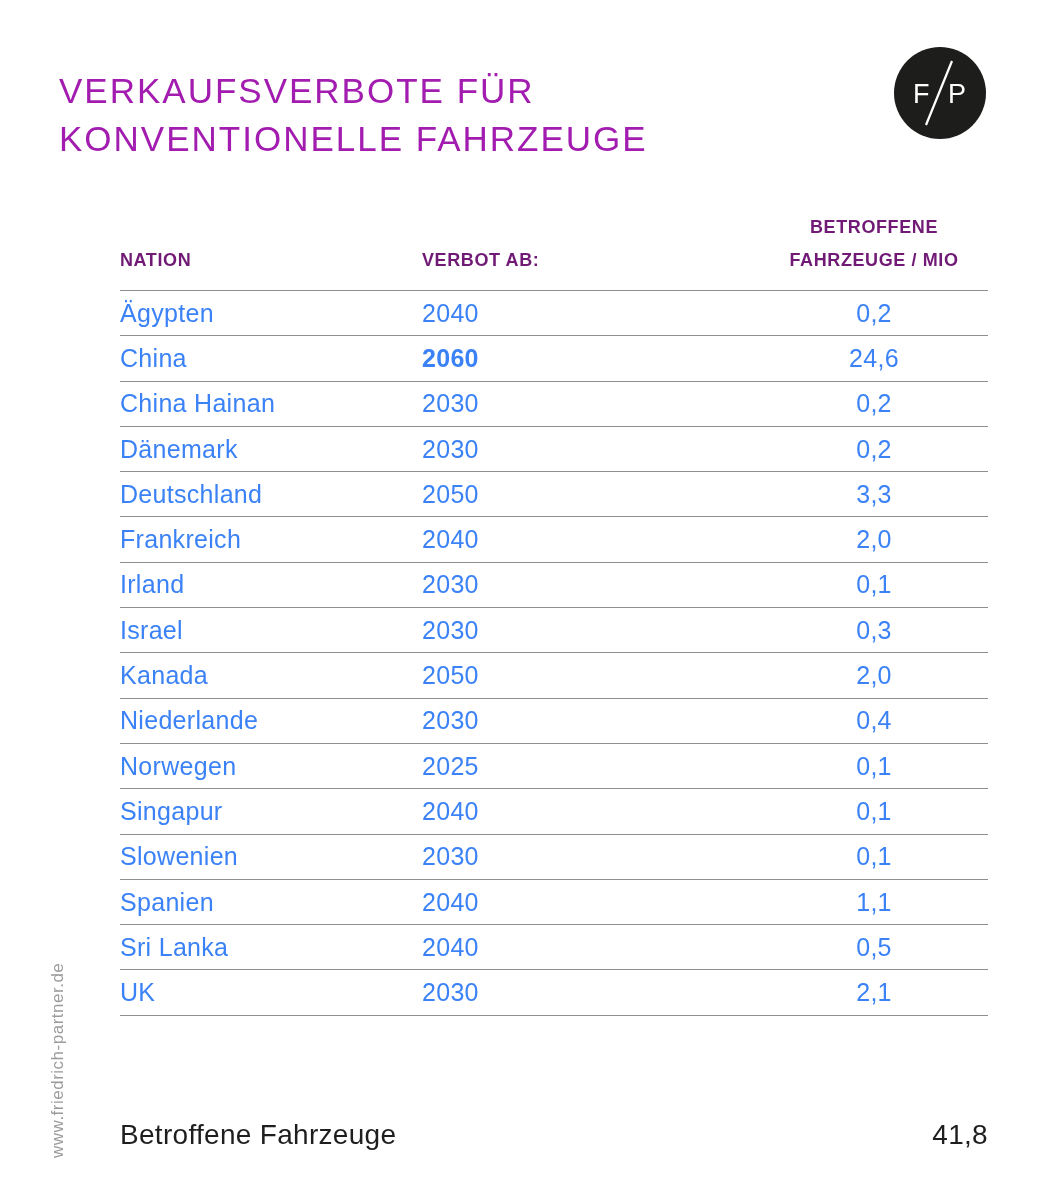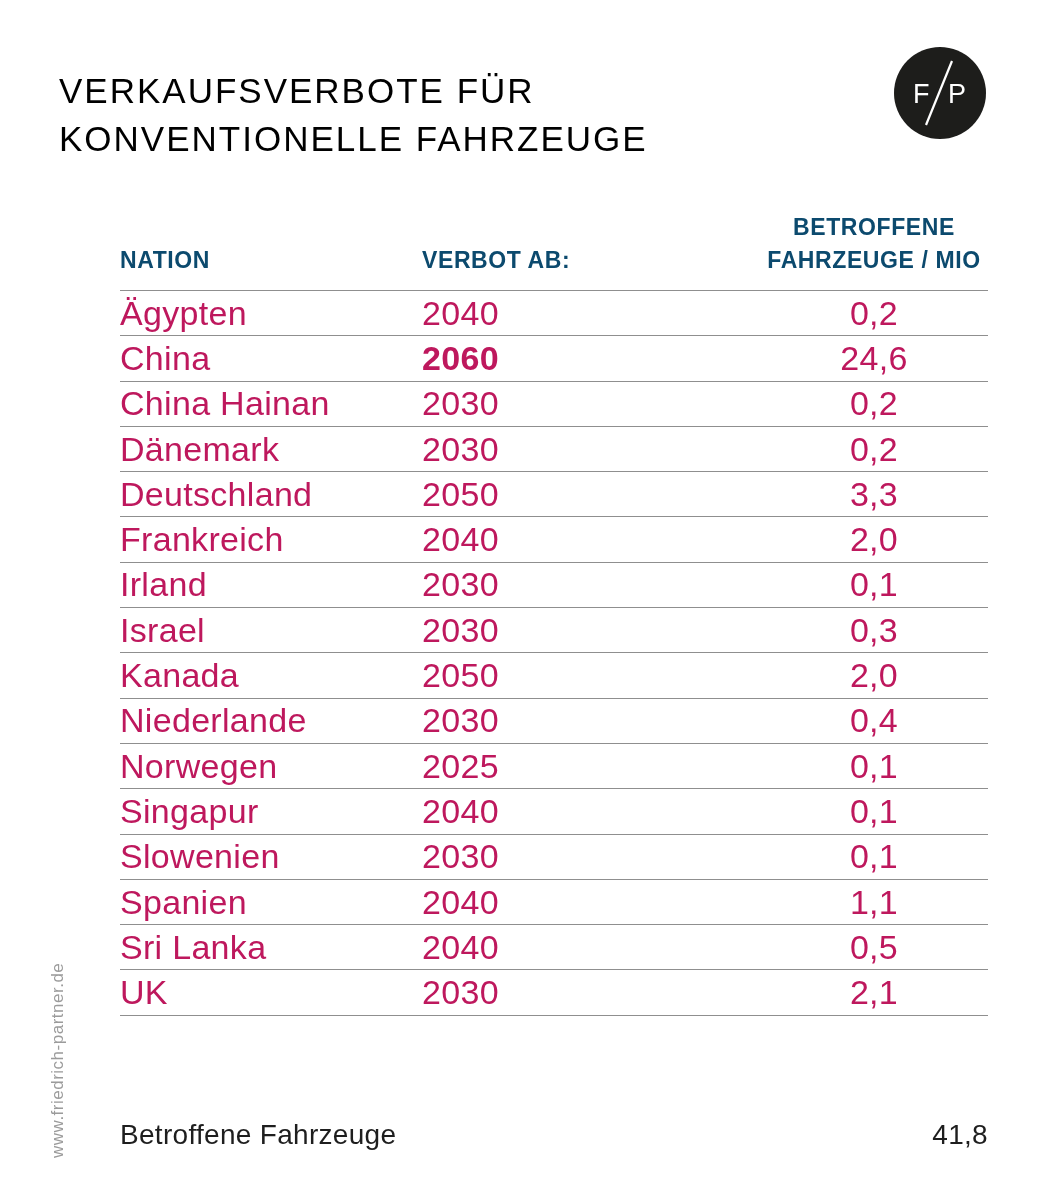--- a/index.html
+++ b/index.html
@@ -4,44 +4,44 @@
 <style>
   html,body{margin:0;padding:0;background:#ffffff;}
   .canvas{
     position:relative;width:1055px;height:1200px;background:#ffffff;
     font-family:"Liberation Sans",sans-serif;color:#1e1e1e;overflow:hidden;
   }
   
   .title{
     position:absolute;left:59px;top:44px;
     font-size:35px;line-height:48px;letter-spacing:2px;
-    font-weight:400;color:#000000;
+    font-weight:400;color:#a21caf;
   }
   
   .logo{position:absolute;left:894px;top:47px;width:92px;height:92px;}
   
   .website{
     position:absolute;left:48px;top:1158px;width:282px;height:24px;
     transform:rotate(-90deg);transform-origin:0 0;
     font-size:17px;letter-spacing:0.5px;color:#9b9b9b;white-space:nowrap;
   }
   
   table.ban{
     position:absolute;left:120px;top:198px;width:868px;
     border-collapse:collapse;table-layout:fixed;
   }
   table.ban th{
     height:79px;vertical-align:bottom;padding:0 0 13px 0;
-    font-size:23px;font-weight:700;letter-spacing:0.6px;color:#0c4a6e;
+    font-size:18px;font-weight:700;letter-spacing:0.6px;color:#701a75;
     border-bottom:1.5px solid #8f8f8f;line-height:33px;
   }
   th.c1,th.c2{text-align:left;}
   th.c3{text-align:center;}
   table.ban td{
-    height:44.3px;padding:0;font-size:34px;color:#be185d;
+    height:44.3px;padding:0;font-size:25px;color:#3b82f6;
     border-bottom:1.5px solid #8f8f8f;letter-spacing:0.3px;
   }
   td.c1,td.c2{text-align:left;}
   td.c3{text-align:center;}
   td.bold{font-weight:700;}
   
   .footer{
     position:absolute;left:120px;top:1113px;width:868px;height:44px;
     display:grid;grid-template-columns:302px 338px 228px;align-items:center;
     font-size:28px;letter-spacing:0.3px;color:#1e1e1e;

